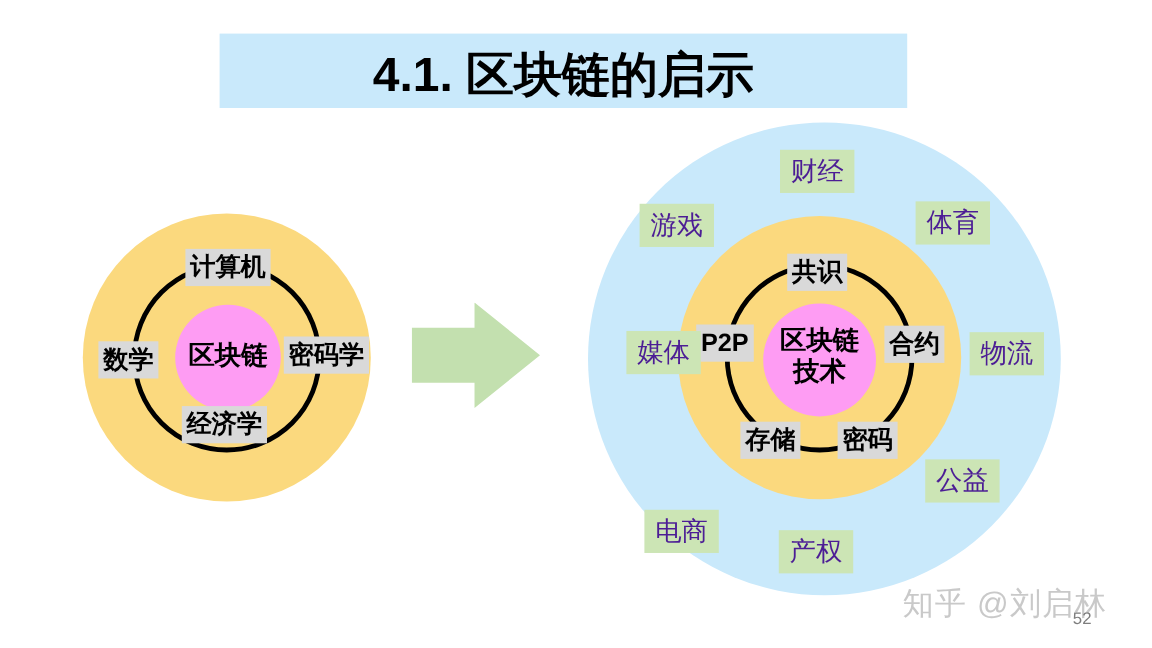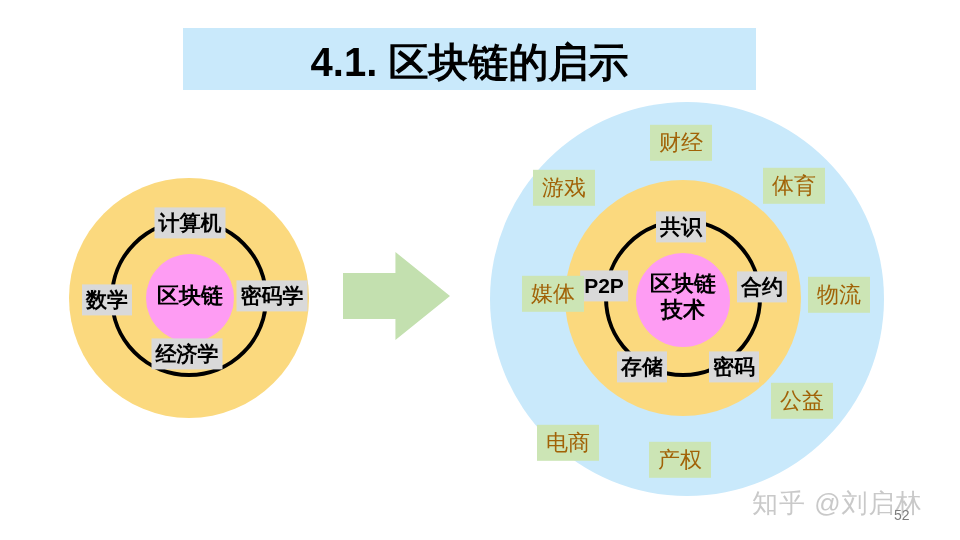--- a/index.html
+++ b/index.html
@@ -23,21 +23,21 @@
     display: flex; align-items: center; justify-content: center;
     line-height: 1.2;
   }
   .gray {
     background: var(--gray-label-bg, #D9D9D9);
     font-weight: bold; font-size: 21px; color: #000;
     padding: 3px 4px;
   }
   .green {
     background: var(--green-label-bg, #CCE5B5);
-    font-size: 22px; color: #a16207;
+    font-size: 22px; color: #4c1d95;
     padding: 5px 9px;
   }
   .core-text {
     font-weight: bold; font-size: 22px; color: #000;
     text-align: center; line-height: 1.18; font-family: Liberation Mono, monospace;
   }
   .title-bar {
     position: absolute; left: 183px; top: 28px;
     width: 573px; height: 62px;
     background: var(--title-bg, #C9E9FB);
@@ -87,21 +87,21 @@
 
   <div class="label core-text" style="left:683px; top:299px; flex-direction:column;">
     <span>区块链</span>
     <span>技术</span>
   </div>
 
   <div class="label gray" style="left:681px; top:227px;">共识</div>
   <div class="label gray" style="left:604px; top:286px;">P2P</div>
   <div class="label gray" style="left:762px; top:287px;">合约</div>
   <div class="label gray" style="left:642px; top:367px;">存储</div>
-  <div class="label gray" style="left:723px; top:367px;margin-left:11px;">密码</div>
+  <div class="label gray" style="left:723px; top:367px;">密码</div>
 
   <div class="label green" style="left:681px; top:143px;">财经</div>
   <div class="label green" style="left:564px; top:188px;">游戏</div>
   <div class="label green" style="left:794px; top:186px;">体育</div>
   <div class="label green" style="left:553px; top:294px;">媒体</div>
   <div class="label green" style="left:839px; top:295px;">物流</div>
   <div class="label green" style="left:568px; top:403px;margin-top:40px;">电商</div>
   <div class="label green" style="left:802px; top:401px;">公益</div>
   <div class="label green" style="left:680px; top:460px;">产权</div>
 </div>

